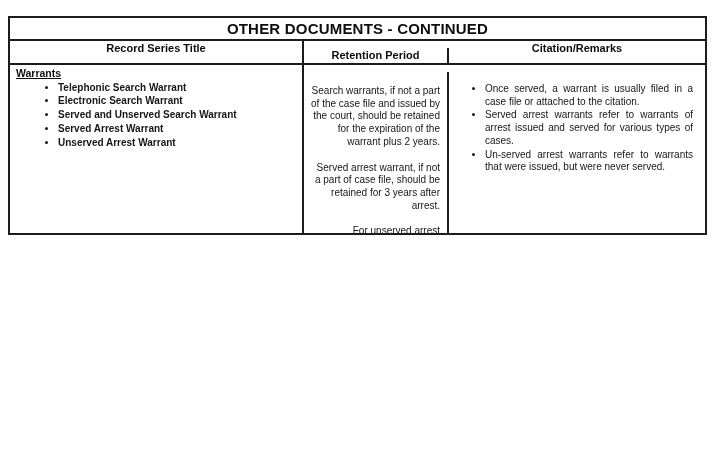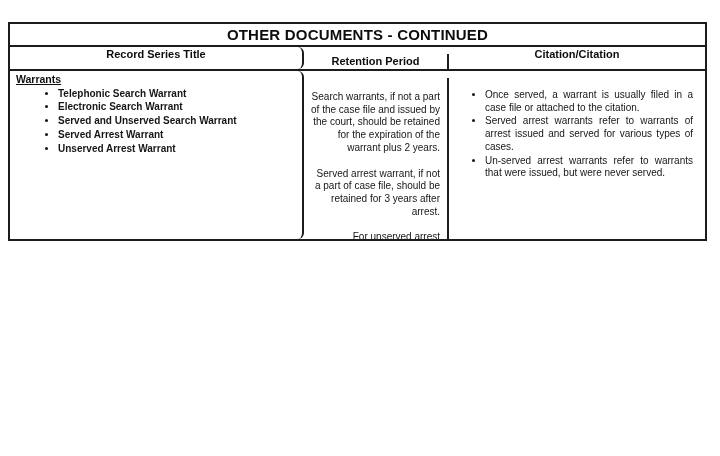--- a/index.html
+++ b/index.html
@@ -8,21 +8,21 @@
     width: 720px;
     height: 456px;
     background: #ffffff;
     font-family: "Liberation Sans", sans-serif;
     color: #161616;
     overflow: hidden;
   }
   .doc-table {
     position: absolute;
     left: 8px;
-    top: 22px;
+    top: 16px;
     width: 695px;
     border: 2px solid #1c1c1c;
   }
   .title-row {
     height: 21px;
     line-height: 21px;
     text-align: center;
     font-size: 15px;
     font-weight: bold;
     letter-spacing: 0.2px;
@@ -38,21 +38,21 @@
     font-size: 11px;
     text-align: center;
     padding: 1px 0 2px 0;
     color: #0d0d0d;
   }
   .body-row {
     display: flex;
     height: 168px;
   }
   .cell { box-sizing: border-box; }
-  .col1 { width: 294px; border-right: 2px solid #1c1c1c; border-radius: 6px; }
+  .col1 { width: 294px; border-right: 2px solid #1c1c1c; }
   .col2 { width: 145px; border-right: 2px solid #1c1c1c; margin-top: 7px; }
   .col3 { flex: 1; }
   .body { font-size: 10px; line-height: 12.7px; overflow: hidden; }
 
   .record-cell { padding: 2px 6px 0 6px; font-weight: bold; }
   .u { text-decoration: underline; }
   .record-cell .heading { font-size: 10.5px; margin: 0; color: #0f0f0f; }
   .record-cell p.desc { margin: 1px 0 2px 0; }
   .record-cell ul {
     list-style: disc;
@@ -79,21 +79,21 @@
 </head>
 <body>
 
 <div class="doc-table">
 
   <div class="title-row">OTHER DOCUMENTS - CONTINUED</div>
 
   <div class="header-row">
     <div class="cell col1">Record Series Title</div>
     <div class="cell col2">Retention Period</div>
-    <div class="cell col3">Citation/Citation</div>
+    <div class="cell col3">Citation/Remarks</div>
   </div>
 
   <div class="body-row">
 
     <div class="cell col1 body record-cell">
       <div class="heading u">Warrants</div>
       <ul>
         <li>Telephonic Search Warrant</li>
         <li>Electronic Search Warrant</li>
         <li>Served and Unserved Search Warrant</li>

